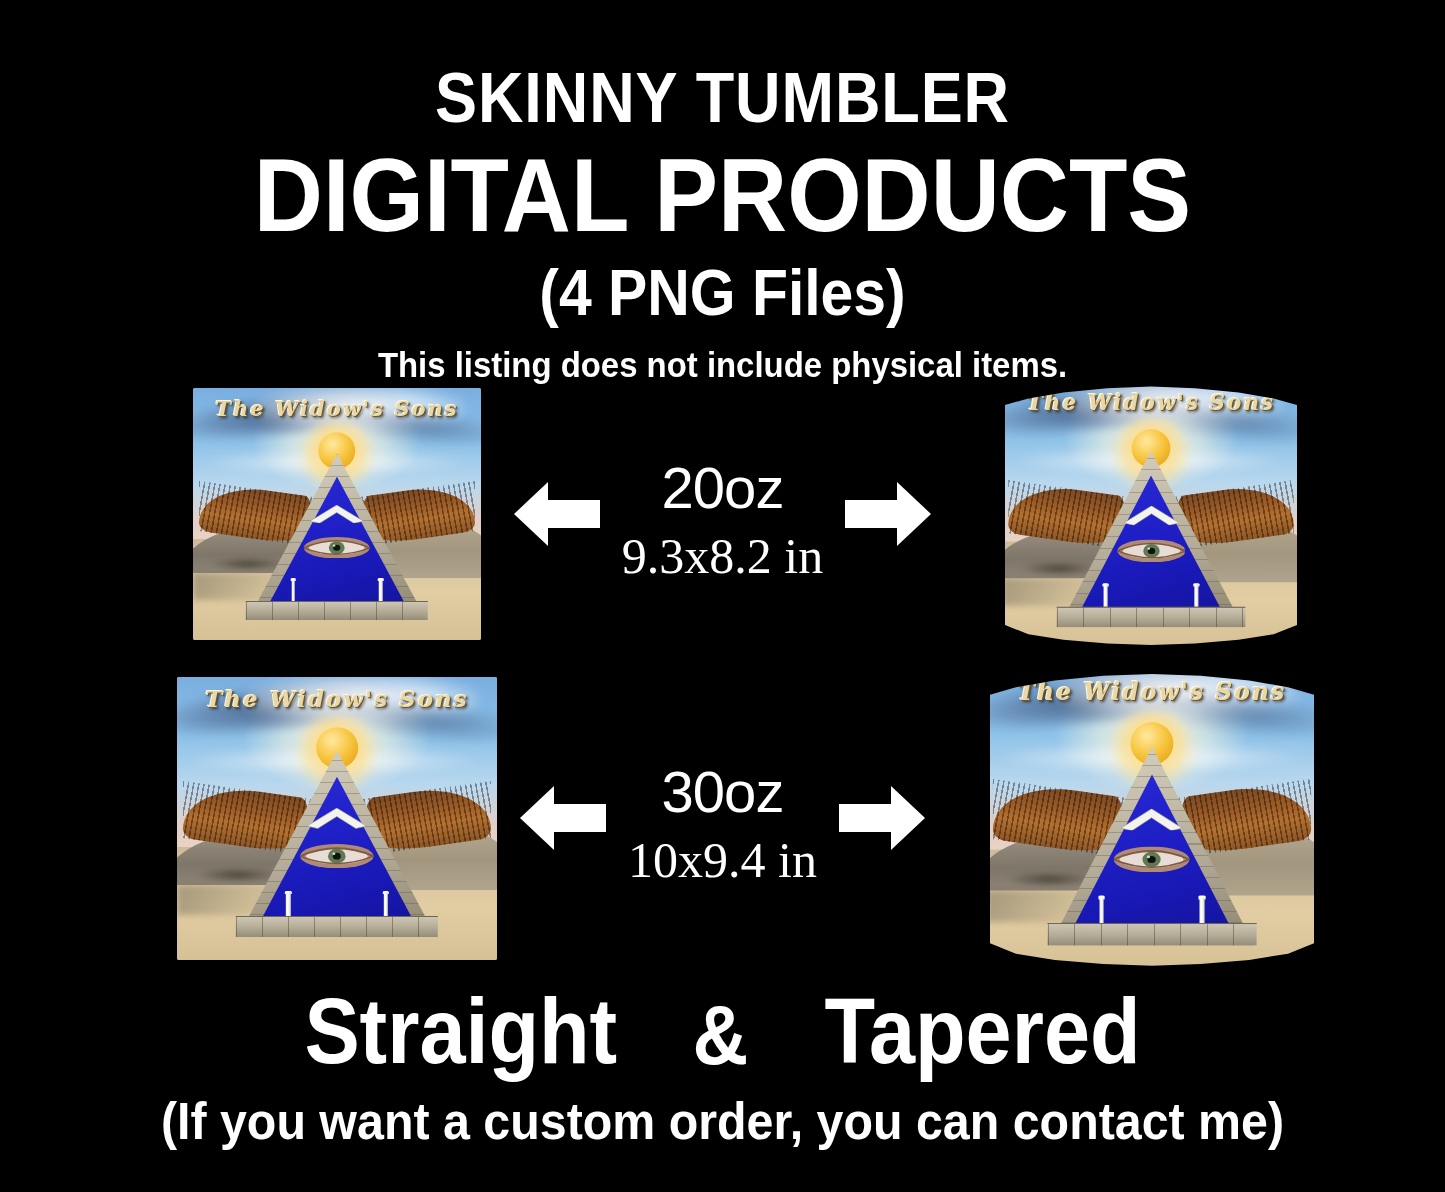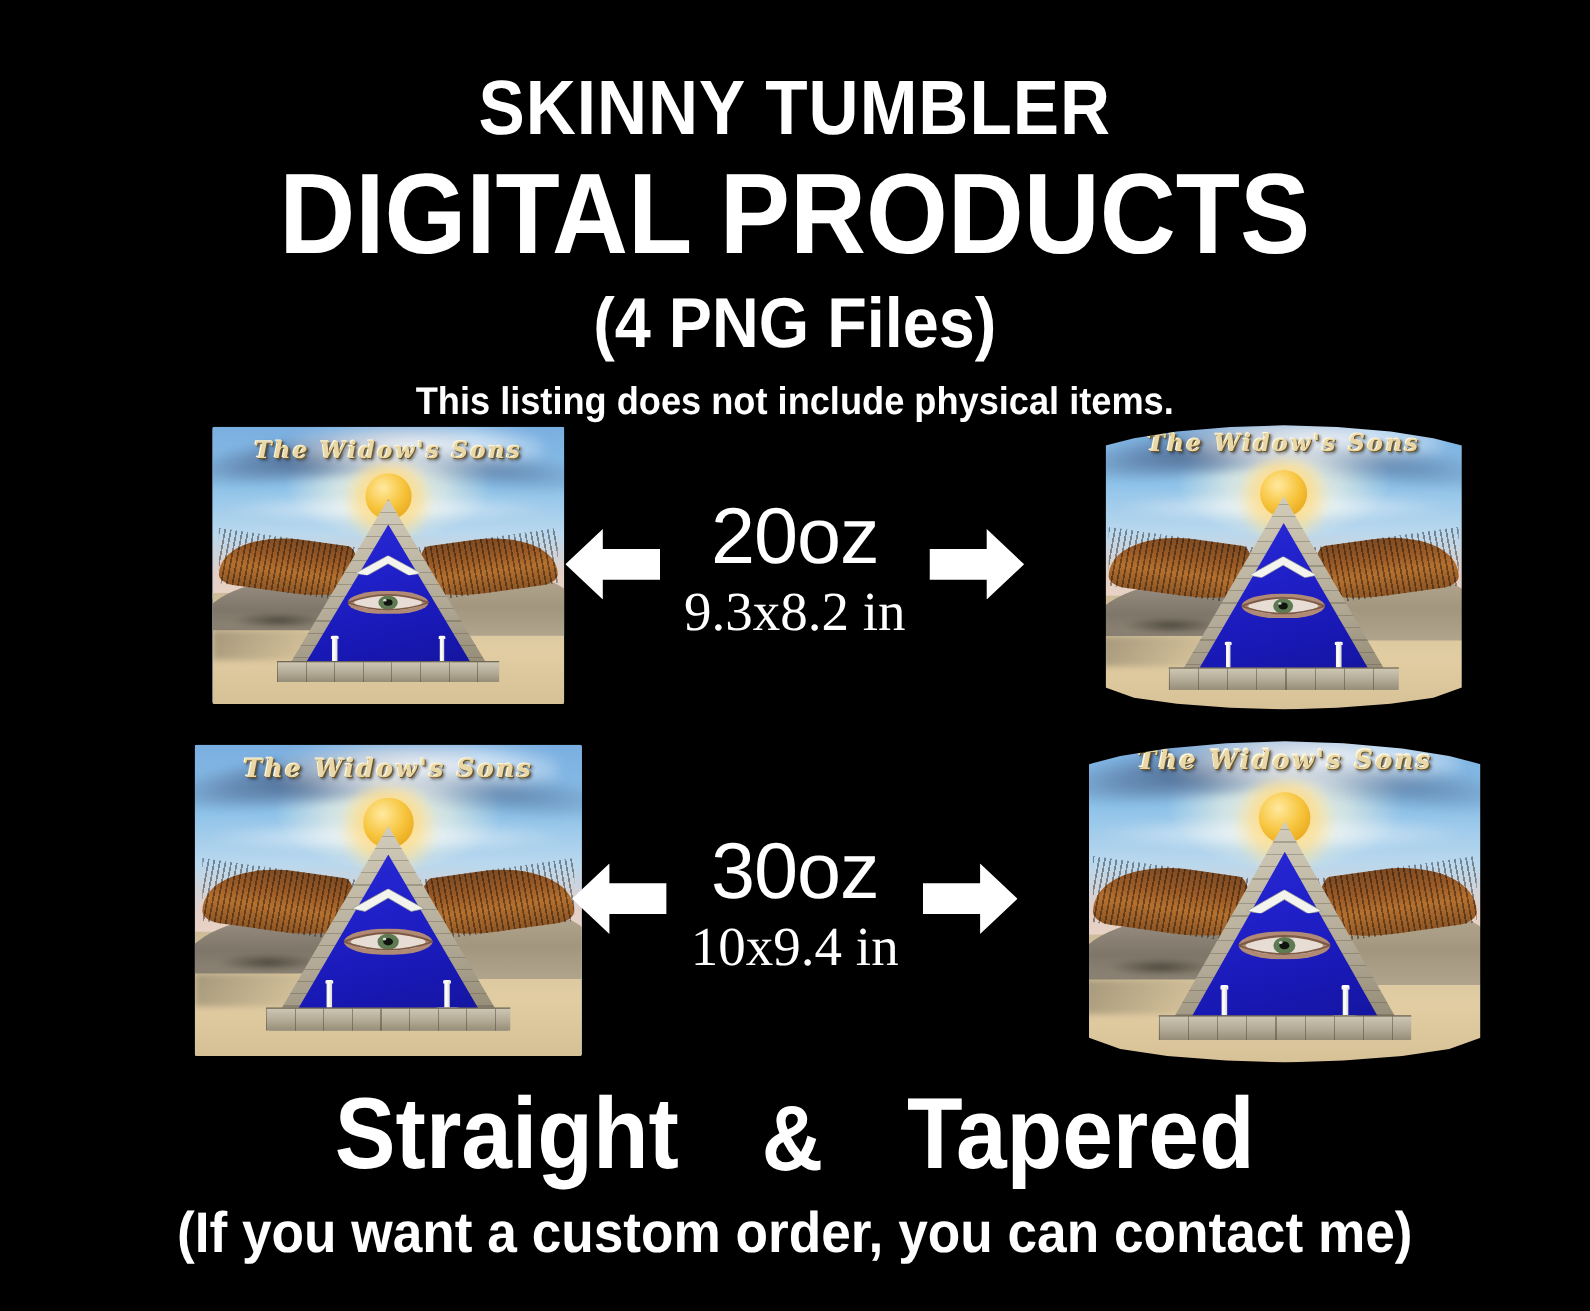--- a/index.html
+++ b/index.html
@@ -38,27 +38,27 @@
   .row20{top:388px;height:255px;}
   .row30{top:677px;height:285px;}
 
   .center-col{
     position:absolute;left:50%;transform:translateX(-50%);
     top:0;height:100%;
     display:flex;align-items:center;justify-content:center;gap:22px;
     width:520px;
   }
   .sizeblock{text-align:center;white-space:nowrap;}
-  .oz{font-size:72px;line-height:80px;font-weight:400;letter-spacing:-1px;}
+  .oz{font-size:58px;line-height:80px;font-weight:400;letter-spacing:-1px;}
   .dims{font-size:50px;line-height:56px;font-weight:400;font-family:Liberation Serif, serif;}
 
   .arrow{flex:0 0 auto;}
 
   
-  .prod{position:absolute;overflow:hidden;padding-left:32px;}
+  .prod{position:absolute;overflow:hidden;}
   .prod.straight{border-radius:2px;}
   .art{
     position:absolute;inset:0;
     background:#8fbfe8;
     overflow:hidden;
   }
   
   .sky{
     position:absolute;left:0;right:0;top:0;height:62%;
     background:

